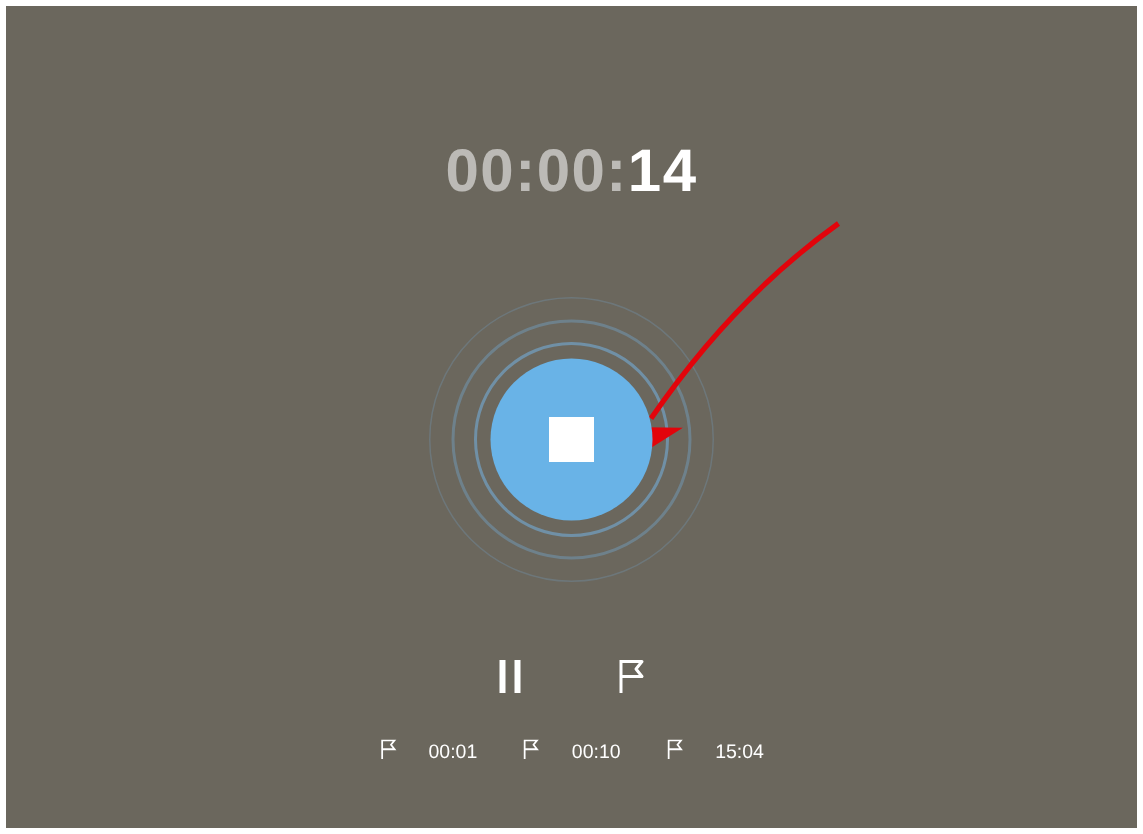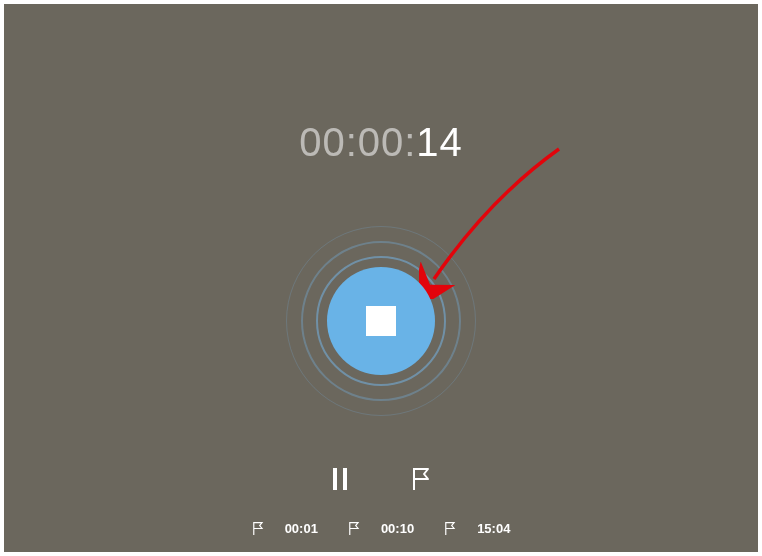--- a/index.html
+++ b/index.html
@@ -28,23 +28,23 @@
   }
   .winbtn svg { display: block; }
 
   .content {
     flex: 1;
     position: relative;
     display: flex; flex-direction: column; align-items: center;
   }
 
   .timer {
-    margin-top: 116px;
+    margin-top: 88px;
     font-size: 40px;
-    font-weight: 400;
+    font-weight: 700;
     letter-spacing: 1px;
     color: #fff;
   }
   .timer .dim { color: rgba(255,255,255,0.55); }
 
   .record-area {
     position: relative;
     margin-top: 56px;
     width: 200px; height: 200px;
     display: flex; align-items: center; justify-content: center;
@@ -77,21 +77,21 @@
     color: #fff;
   }
 
   .markers {
     margin-top: 26px;
     display: flex; gap: 30px;
     color: #fff;
     font-size: 13px;
   }
   .marker {
-    display: flex; align-items: center; gap: 20px; font-weight: bold;
+    display: flex; align-items: flex-start; gap: 20px;
   }
   .marker svg { flex: none; }
 
   .arrow-annot {
     position: absolute;
     left: 415px; top: 135px;
     pointer-events: none;
   }
 </style>
 </head>

